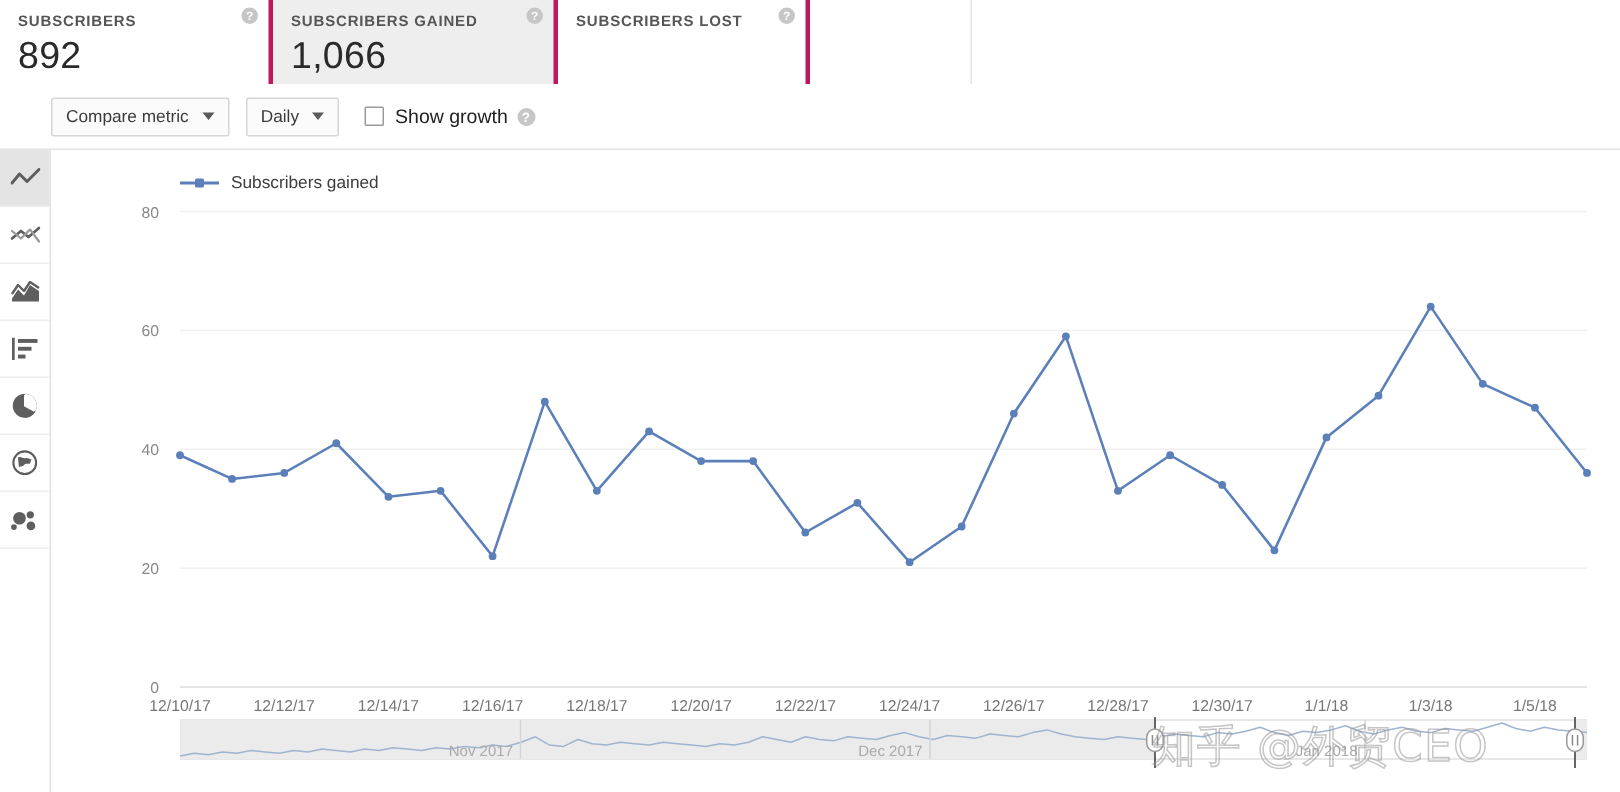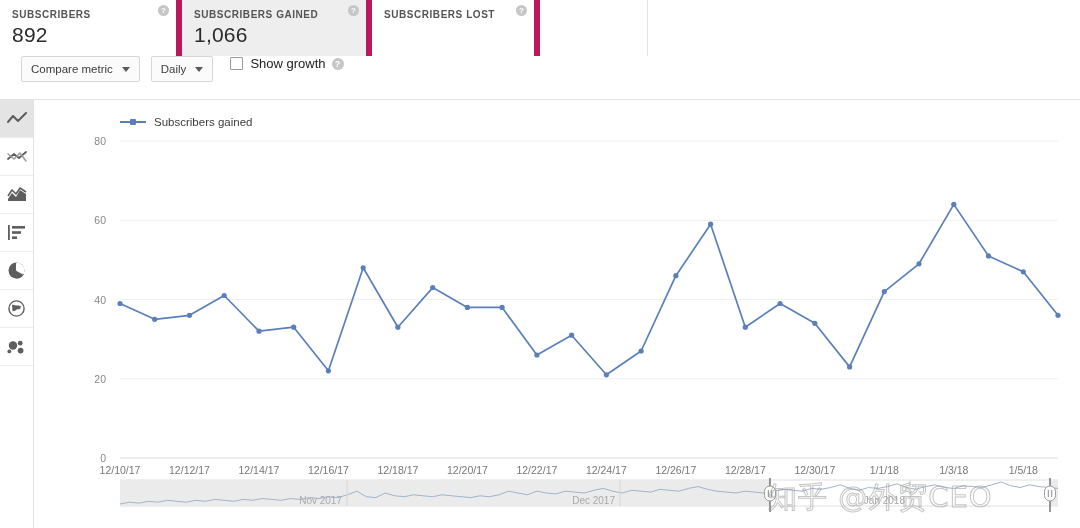--- a/index.html
+++ b/index.html
@@ -24,42 +24,42 @@
     width: 1080px;
     height: 56px;
     display: flex;
     background: #ffffff;
     border-bottom: 1px solid #e3e3e3;
   }
   .metric-card {
     position: relative;
     height: 56px;
     box-sizing: border-box;
-    border-right: 6px solid #be185d;
+    border-right: 3px solid #be185d;
     padding: 9px 14px 0 12px;
     background: #ffffff;
   }
   .metric-card.selected {
     background: #eeeeee;
   }
   .metric-card.c0 { width: 182px; }
   .metric-card.c1 { width: 190px; }
   .metric-card.c2 { width: 168px; }
   .metric-card.c3 { width: 108px; border-right: 1px solid #e4e4e4; }
   .metric-card.c4 { width: 406px; border-right: none; }
   .metric-label {
     font-size: 10px;
     letter-spacing: 0.55px;
     color: #555555;
     font-weight: bold;
     text-transform: uppercase;
     white-space: nowrap;
   }
   .metric-value {
-    font-size: 21px;
+    font-size: 25px;
     color: #2a2a2a;
     margin-top: 3px;
     font-weight: normal;
     letter-spacing: 0.2px;
   }
   .help-icon {
     position: absolute;
     top: 5px;
     right: 7px;
     width: 11px;
@@ -86,22 +86,22 @@
   
   #toolbar {
     position: absolute;
     left: 0; top: 56px;
     width: 1080px;
     height: 44px;
     box-sizing: border-box;
     border-bottom: 1px solid #e3e3e3;
     background: #ffffff;
     display: flex;
-    align-items: flex-start;
-    padding-left: 21px;
+    align-items: center;
+    padding-left: 34px;
   }
   .tb-button {
     height: 26px;
     box-sizing: border-box;
     border: 1px solid #d6d6d6;
     background: #fbfbfb;
     border-radius: 2px;
     font-size: 11.5px;
     color: #3b3b3b;
     display: flex;

